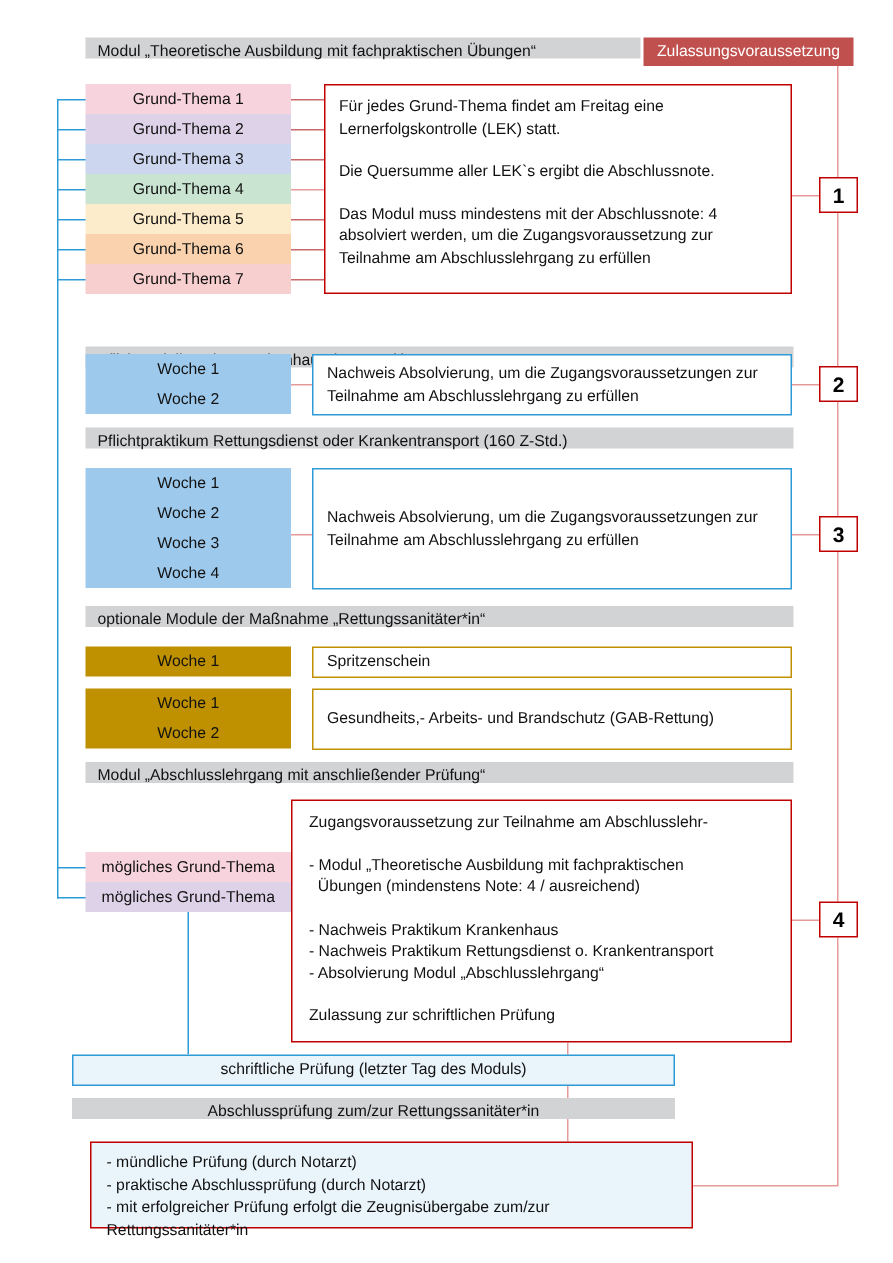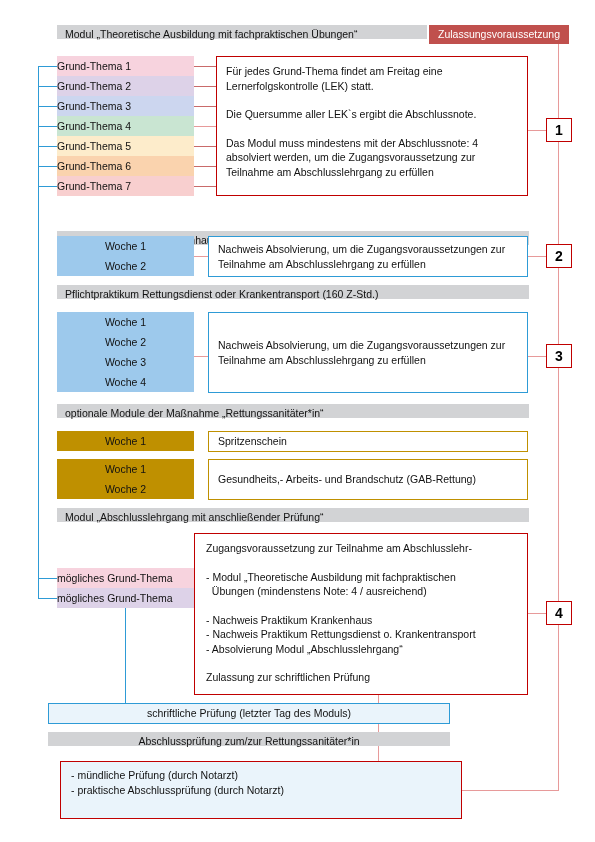--- a/index.html
+++ b/index.html
@@ -44,21 +44,21 @@
     line-height: 19px;
     text-align: center;
     font-size: 10.5px;
     white-space: nowrap;
   }
 
   
   .topicrow {
     height: 20px;
     line-height: 20px;
-    text-align: left;
+    text-align: center;
     font-size: 10.5px;
     color: #111;
     white-space: nowrap;
   }
 
   
   .notebox {
     border: 1px solid #c00000;
     background: #ffffff;
     padding: 7px 9px;
@@ -268,15 +268,16 @@
 
   <div class="abs marker" style="left:546px; top:601px;">4</div>
 
   <div class="abs bluefill center" style="left:48px; top:703px; width:402px;">schriftliche Prüfung (letzter Tag des Moduls)</div>
 
   <div class="abs barhead center" style="left:48px; top:732px; width:402px;">Abschlussprüfung zum/zur Rettungssanitäter*in</div>
 
   <div class="abs redfill" style="left:60px; top:761px; width:402px; height:58px;">
     <div>- mündliche Prüfung (durch Notarzt)</div>
     <div>- praktische Abschlussprüfung (durch Notarzt)</div>
+    <div>- mit erfolgreicher Prüfung erfolgt die Zeugnisübergabe zum/zur Rettungssanitäter*in</div>
   </div>
 
 </div>
 
 </body></html>

